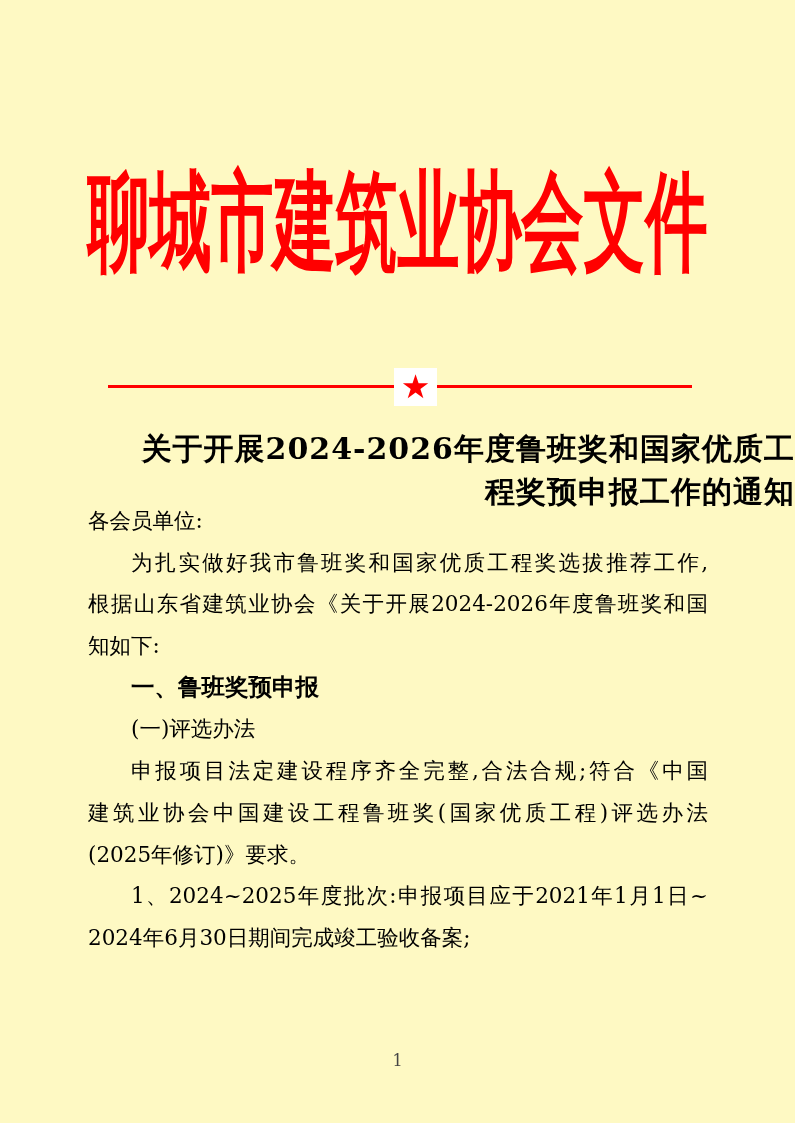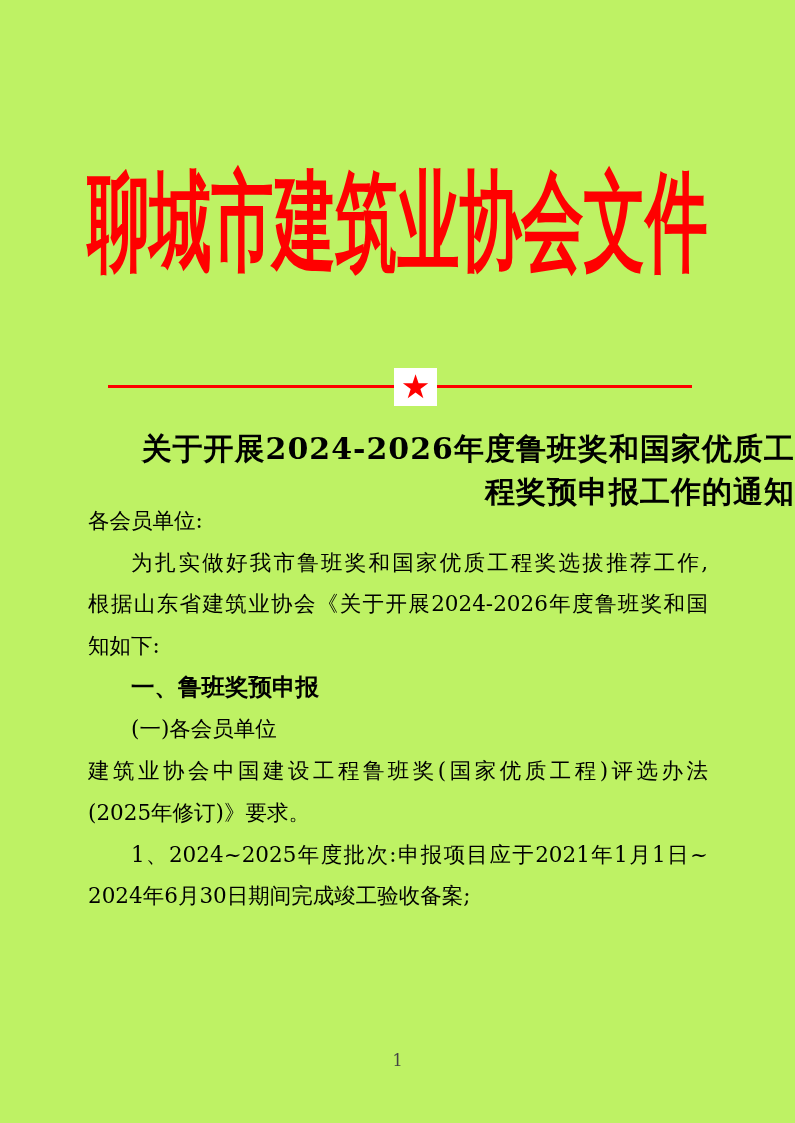--- a/index.html
+++ b/index.html
@@ -3,21 +3,21 @@
 <meta charset="utf-8">
 <style>
   * { margin: 0; padding: 0; box-sizing: border-box; }
   html, body { background: #ffffff; }
   :root { --red: #ff0000; --ink: #000000; }
 
   .page {
     position: relative;
     width: 795px;
     height: 1123px;
-    background: #bef264;
+    background: #fef9c3;
     margin: 0 auto;
     overflow: hidden;
     font-family: "DejaVu Serif", serif;
     color: var(--ink);
   }
 
   
   .org-header {
     position: absolute;
     top: 168px;
@@ -148,21 +148,22 @@
     <div>关于开展2024-2026年度鲁班奖和国家优质工</div>
     <div>程奖预申报工作的通知</div>
   </div>
 
   <div class="body-text">
     <div class="line">各会员单位:</div>
     <div class="line indent fill">为扎实做好我市鲁班奖和国家优质工程奖选拔推荐工作,</div>
     <div class="line fill">根据山东省建筑业协会《关于开展2024-2026年度鲁班奖和国</div>
     <div class="line">知如下:</div>
     <div class="line indent heading">一、鲁班奖预申报</div>
-    <div class="line indent">(一)各会员单位</div>
+    <div class="line indent">(一)评选办法</div>
+    <div class="line indent fill">申报项目法定建设程序齐全完整,合法合规;符合《中国</div>
     <div class="line fill">建筑业协会中国建设工程鲁班奖(国家优质工程)评选办法</div>
     <div class="line">(2025年修订)》要求。</div>
     <div class="line indent fill">1、2024~2025年度批次:申报项目应于2021年1月1日~</div>
     <div class="line">2024年6月30日期间完成竣工验收备案;</div>
   </div>
 
   <div class="page-number">1</div>
 
 </div>
 

